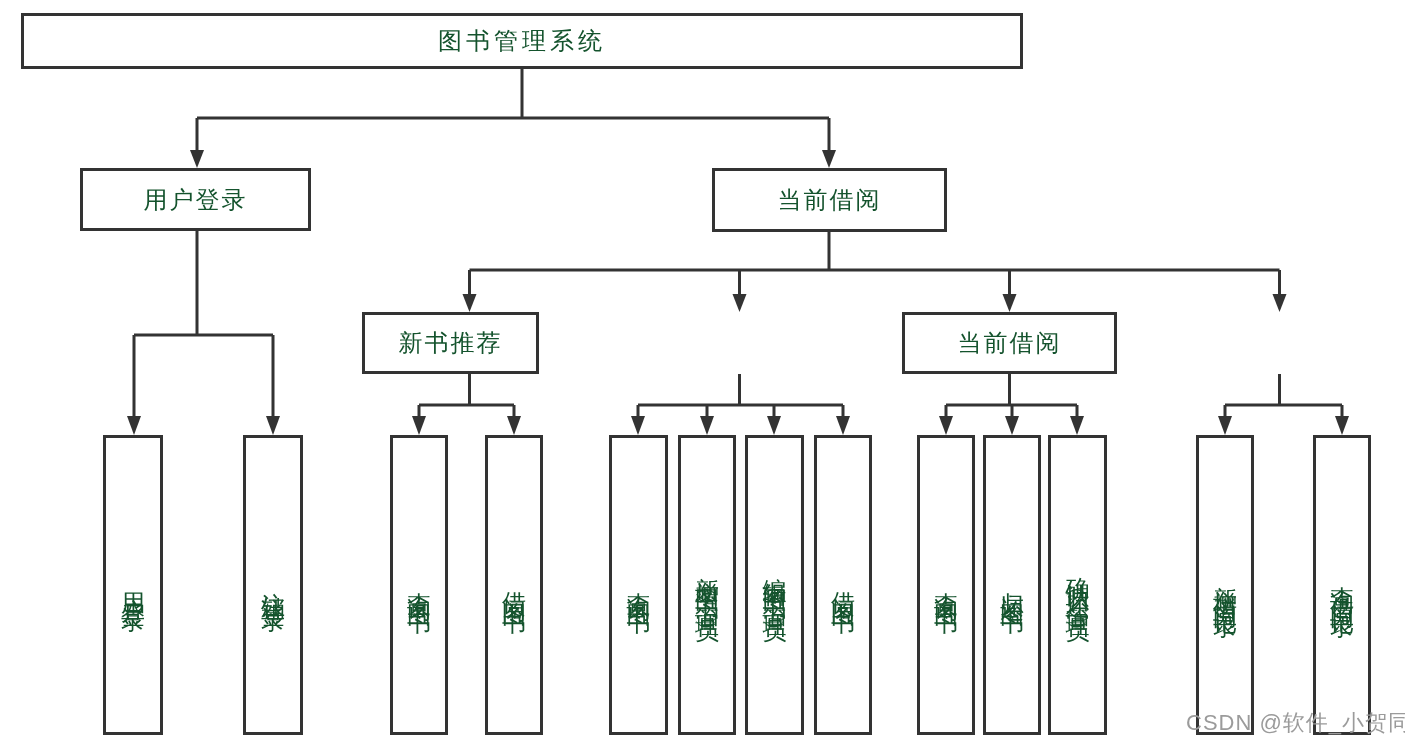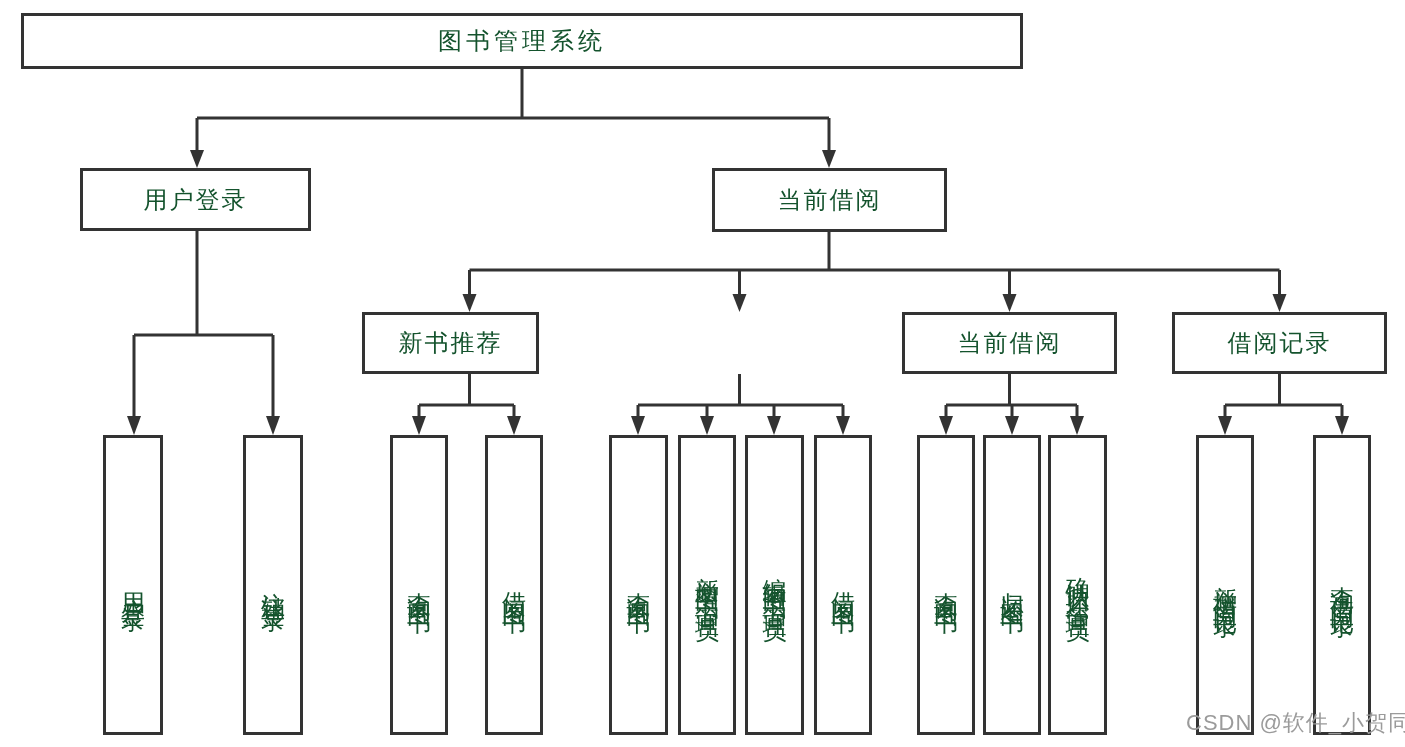--- a/index.html
+++ b/index.html
@@ -113,23 +113,20 @@
   <div class="box" style="left:712px; top:168px; width:235px; height:64px;">
     <span class="hlabel">当前借阅</span>
   </div>
 
   <div class="box" style="left:362px; top:312px; width:177px; height:62px;">
     <span class="hlabel">新书推荐</span>
   </div>
   <div class="box" style="left:902px; top:312px; width:215px; height:62px;">
     <span class="hlabel">当前借阅</span>
   </div>
-  <div class="box" style="left:1172px; top:312px; width:215px; height:62px;">
-    <span class="hlabel">借阅记录</span>
-  </div>
 
   <div class="box leaf" style="left:103px; top:435px; width:60px; height:300px;">
     <span class="vtext">用户登录</span>
   </div>
   <div class="box leaf" style="left:243px; top:435px; width:60px; height:300px;">
     <span class="vtext">注销登录</span>
   </div>
 
   <div class="box leaf" style="left:390px; top:435px; width:58px; height:300px;">
     <span class="vtext">查询图书</span>

